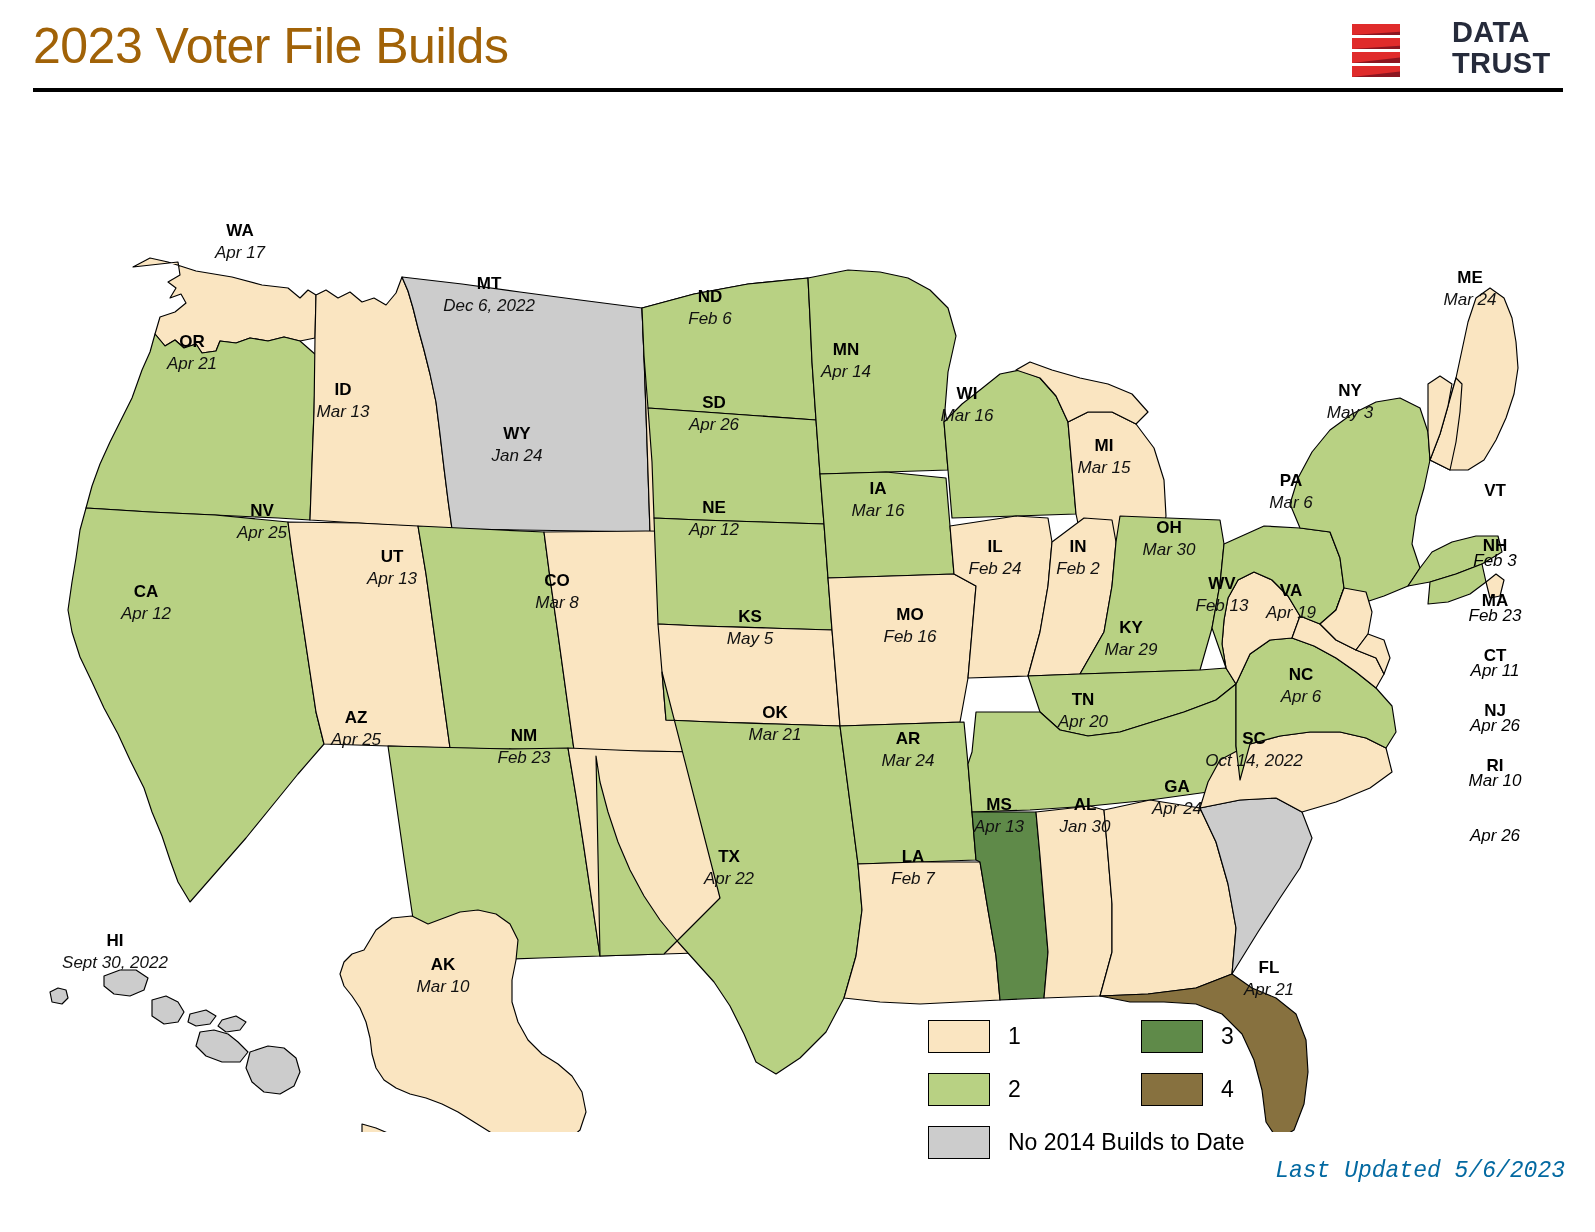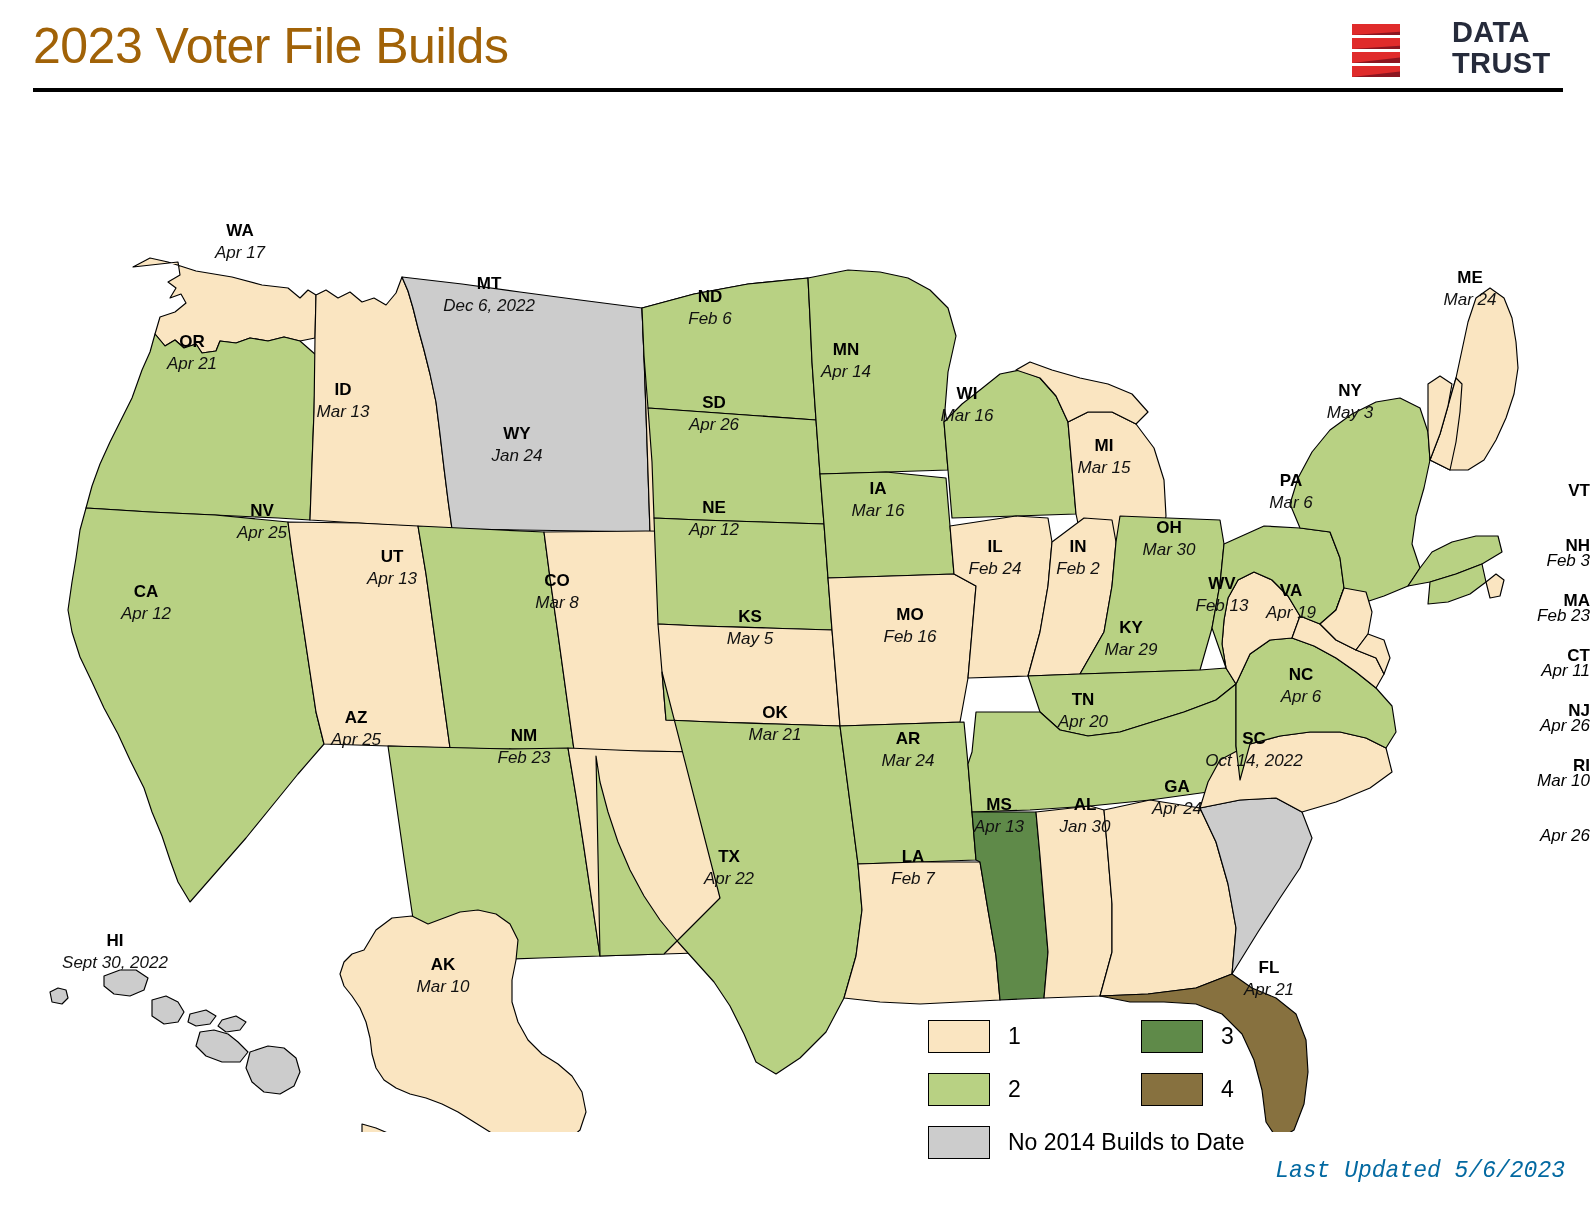--- a/index.html
+++ b/index.html
@@ -21,21 +21,21 @@
   
   #map-wrap{position:absolute;left:0;top:112px;width:1364px;height:1020px;}
   #us-map{display:block;width:1595px;height:1020px;}
   .state-shape{stroke:#000;stroke-width:1.15;stroke-linejoin:round;}
   .lbl{font-family:"Liberation Sans","DejaVu Sans",sans-serif;text-anchor:middle;}
   .lbl-abbr{font-size:17px;font-weight:bold;fill:#000;}
   .lbl-date{font-size:17px;font-style:italic;fill:#111;}
 
   
   #side-list{position:absolute;left:1400px;top:480px;width:190px;}
-  .side-row{height:55px;text-align:right;}
+  .side-row{height:55px;text-align:center;}
   .side-abbr{font-size:17px;font-weight:bold;line-height:22px;}
   .side-date{font-size:17px;font-style:italic;line-height:22px;margin-top:48px;}
 
   
   #legend{position:absolute;left:928px;top:1020px;width:420px;height:130px;}
   .lg-item{position:absolute;display:flex;align-items:center;}
   .lg-sw{width:62px;height:33px;border:1.4px solid #000;box-sizing:border-box;}
   .lg-txt{margin-left:18px;font-size:23px;line-height:23px;color:#000;white-space:nowrap;}
 
   

